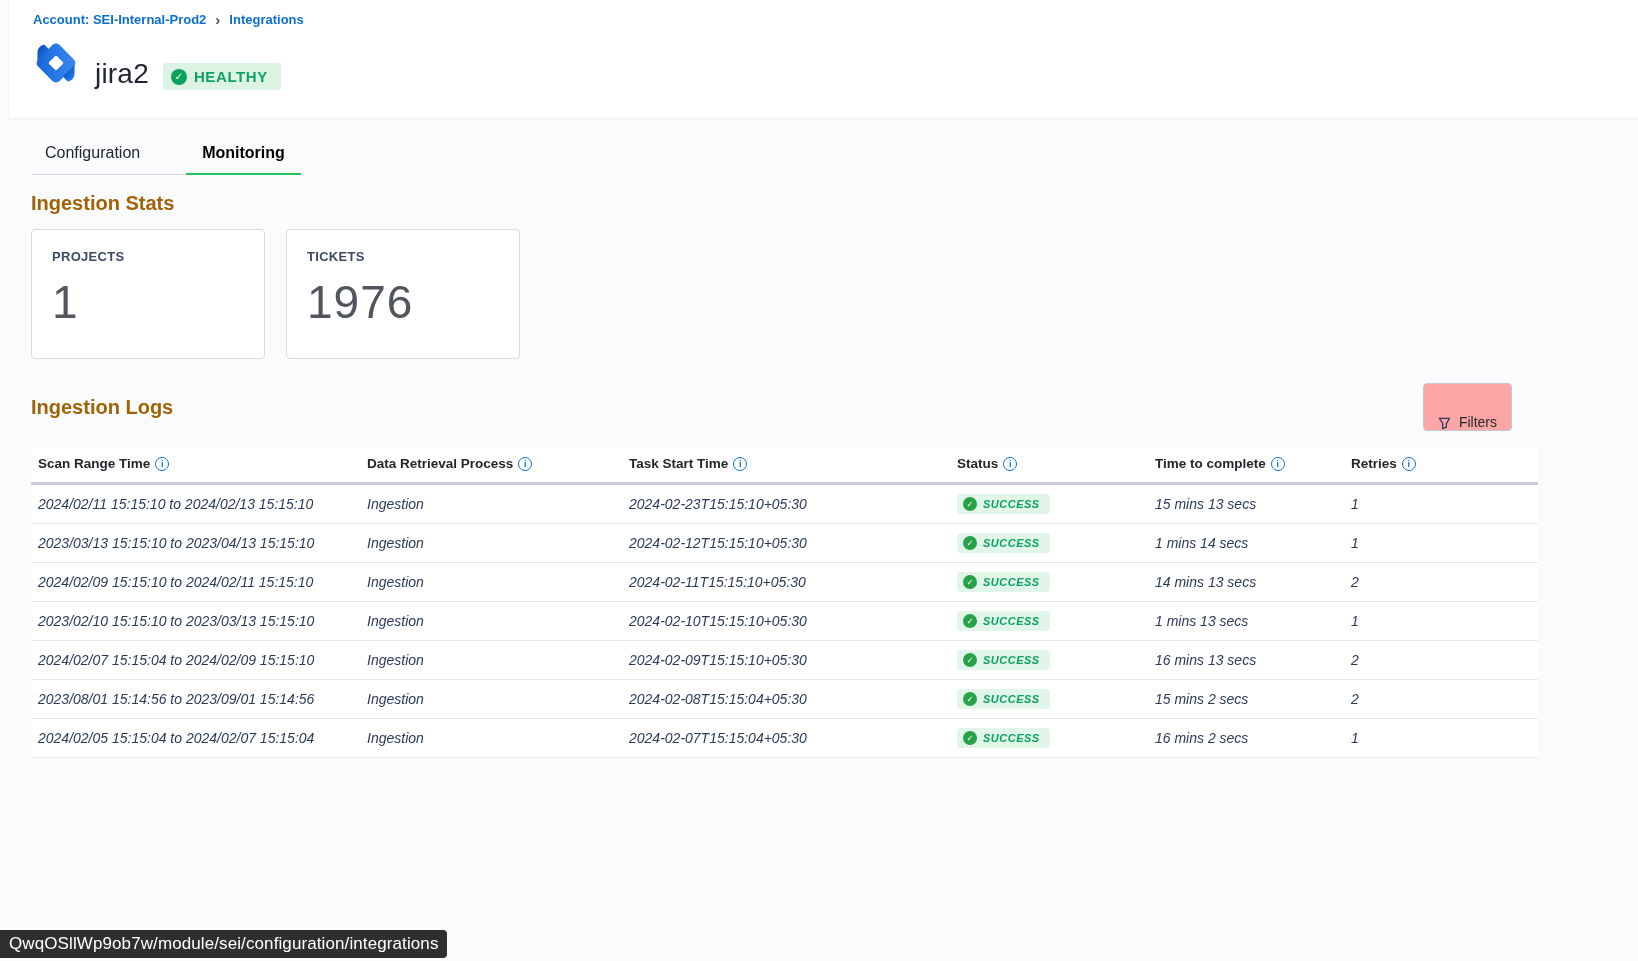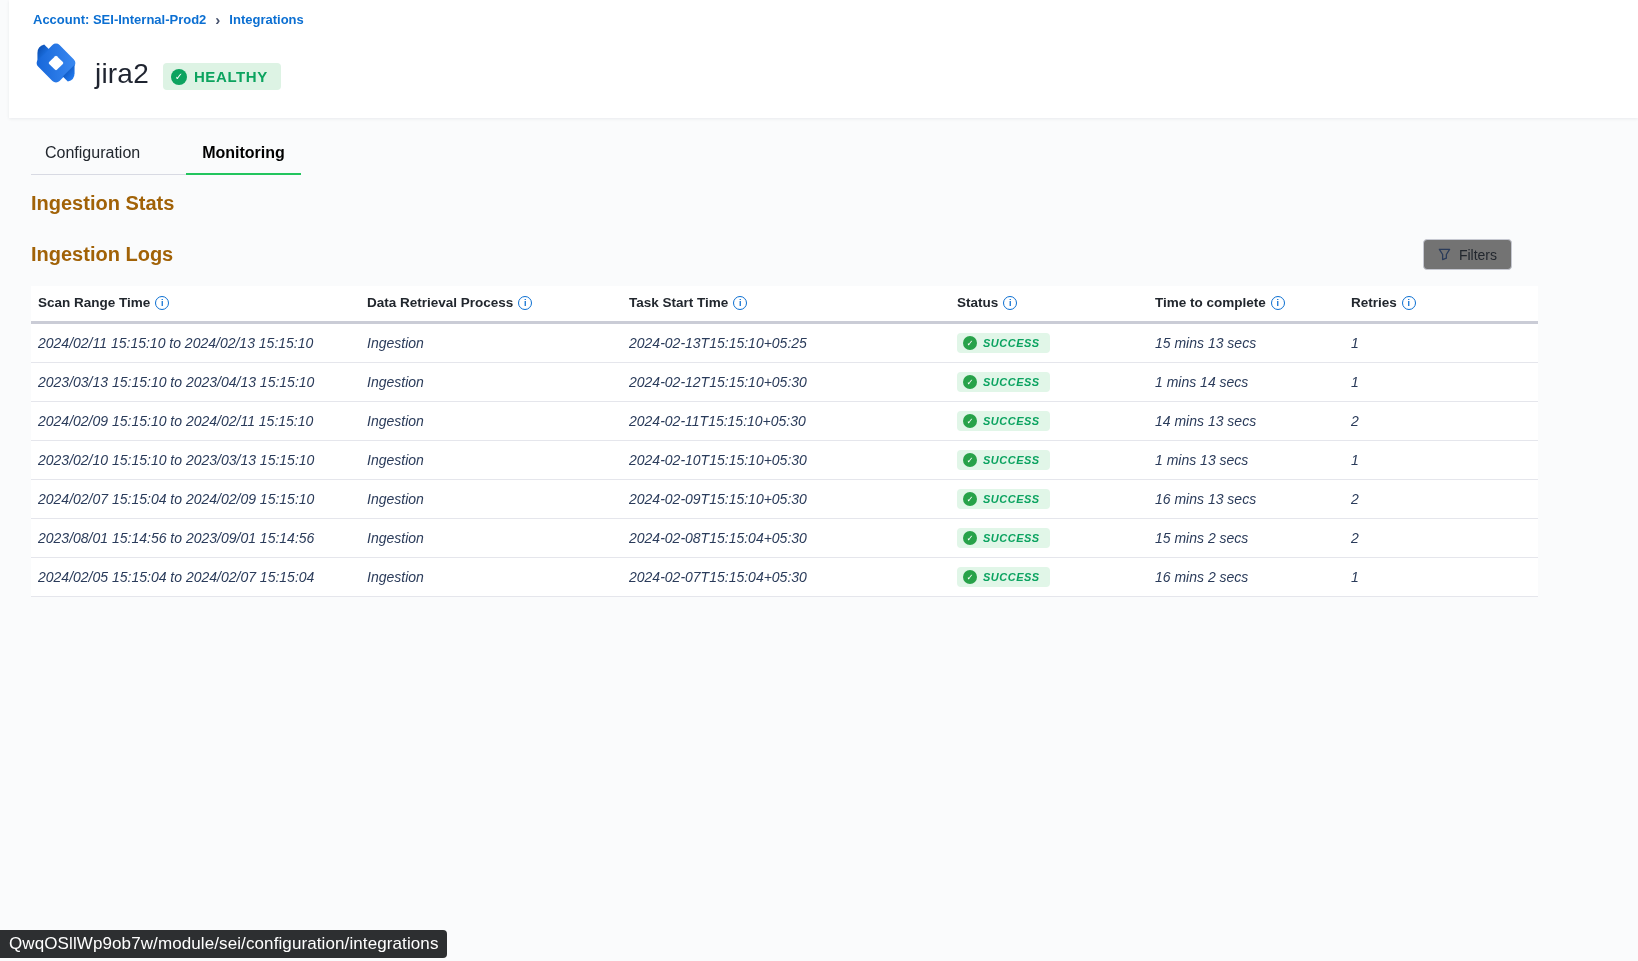--- a/index.html
+++ b/index.html
@@ -50,22 +50,22 @@
     width:234px; height:130px; background:#fff; border:1px solid #d8dae3; border-radius:4px;
     padding:19px 20px;
   }
   .stat-label { font-size:13px; font-weight:600; color:#3d4a66; letter-spacing:0.3px; }
   .stat-value { font-size:46px; font-weight:400; color:#51565e; margin-top:11px; letter-spacing:1px; }
 
   .logs-header-row {
     width:1507px; display:flex; align-items:center; justify-content:space-between; margin-top:24px;
   }
   .filters-button {
-    display:inline-flex; align-items:center; gap:8px; height:31px; padding:0 14px;
-    background:#737373; border:1px solid #c6c8d1; border-radius:4px; cursor:pointer;
+    display:inline-flex; align-items:flex-end; gap:8px; height:48px; padding:0 14px;
+    background:#fca5a5; border:1px solid #c6c8d1; border-radius:4px; cursor:pointer;
     font-size:14px; color:#22272e; margin-right:26px;
   }
   .filters-button svg { display:block; }
 
   
   table.logs-table { width:1507px; border-collapse:collapse; table-layout:fixed; margin-top:16px; background:#fff; }
   .logs-table th {
     text-align:left; font-size:13.5px; font-weight:700; color:#22272e;
     padding:9px 7px 11px 7px; white-space:nowrap;
   }
@@ -132,20 +132,30 @@
 
 <main class="content">
 
   <div class="tabs">
     <div class="tab">Configuration</div>
     <div class="tab second active">Monitoring</div>
   </div>
 
   <h2 class="section-heading stats-heading">Ingestion Stats</h2>
 
+  <div class="stat-cards">
+    <div class="stat-card">
+      <div class="stat-label">PROJECTS</div>
+      <div class="stat-value">1</div>
+    </div>
+    <div class="stat-card">
+      <div class="stat-label">TICKETS</div>
+      <div class="stat-value">1976</div>
+    </div>
+  </div>
 
   <div class="logs-header-row">
     <h2 class="section-heading">Ingestion Logs</h2>
     <button class="filters-button">
       <svg width="13" height="13" viewBox="0 0 14 14" fill="none" stroke="#2a3b5a" stroke-width="1.4" stroke-linejoin="round">
         <path d="M1.5 1.5 h11 L9 7 v4 l-4 1.5 V7 Z"></path>
       </svg>
       <span>Filters</span>
     </button>
   </div>
@@ -184,21 +194,21 @@
         <th><span class="th-inner">
               <span>Retries</span>
               <span class="info-icon">i</span>
             </span></th>
       </tr>
     </thead>
     <tbody>
     <tr>
       <td>2024/02/11 15:15:10 to 2024/02/13 15:15:10</td>
       <td>Ingestion</td>
-      <td>2024-02-13T15:15:10+05:25</td>
+      <td>2024-02-23T15:15:10+05:30</td>
       <td>
         <span class="status-badge">
           <span class="check-circle">✓</span>
           <span class="status-label">SUCCESS</span>
         </span>
       </td>
       <td>15 mins 13 secs</td>
       <td>1</td>
     </tr>
 

